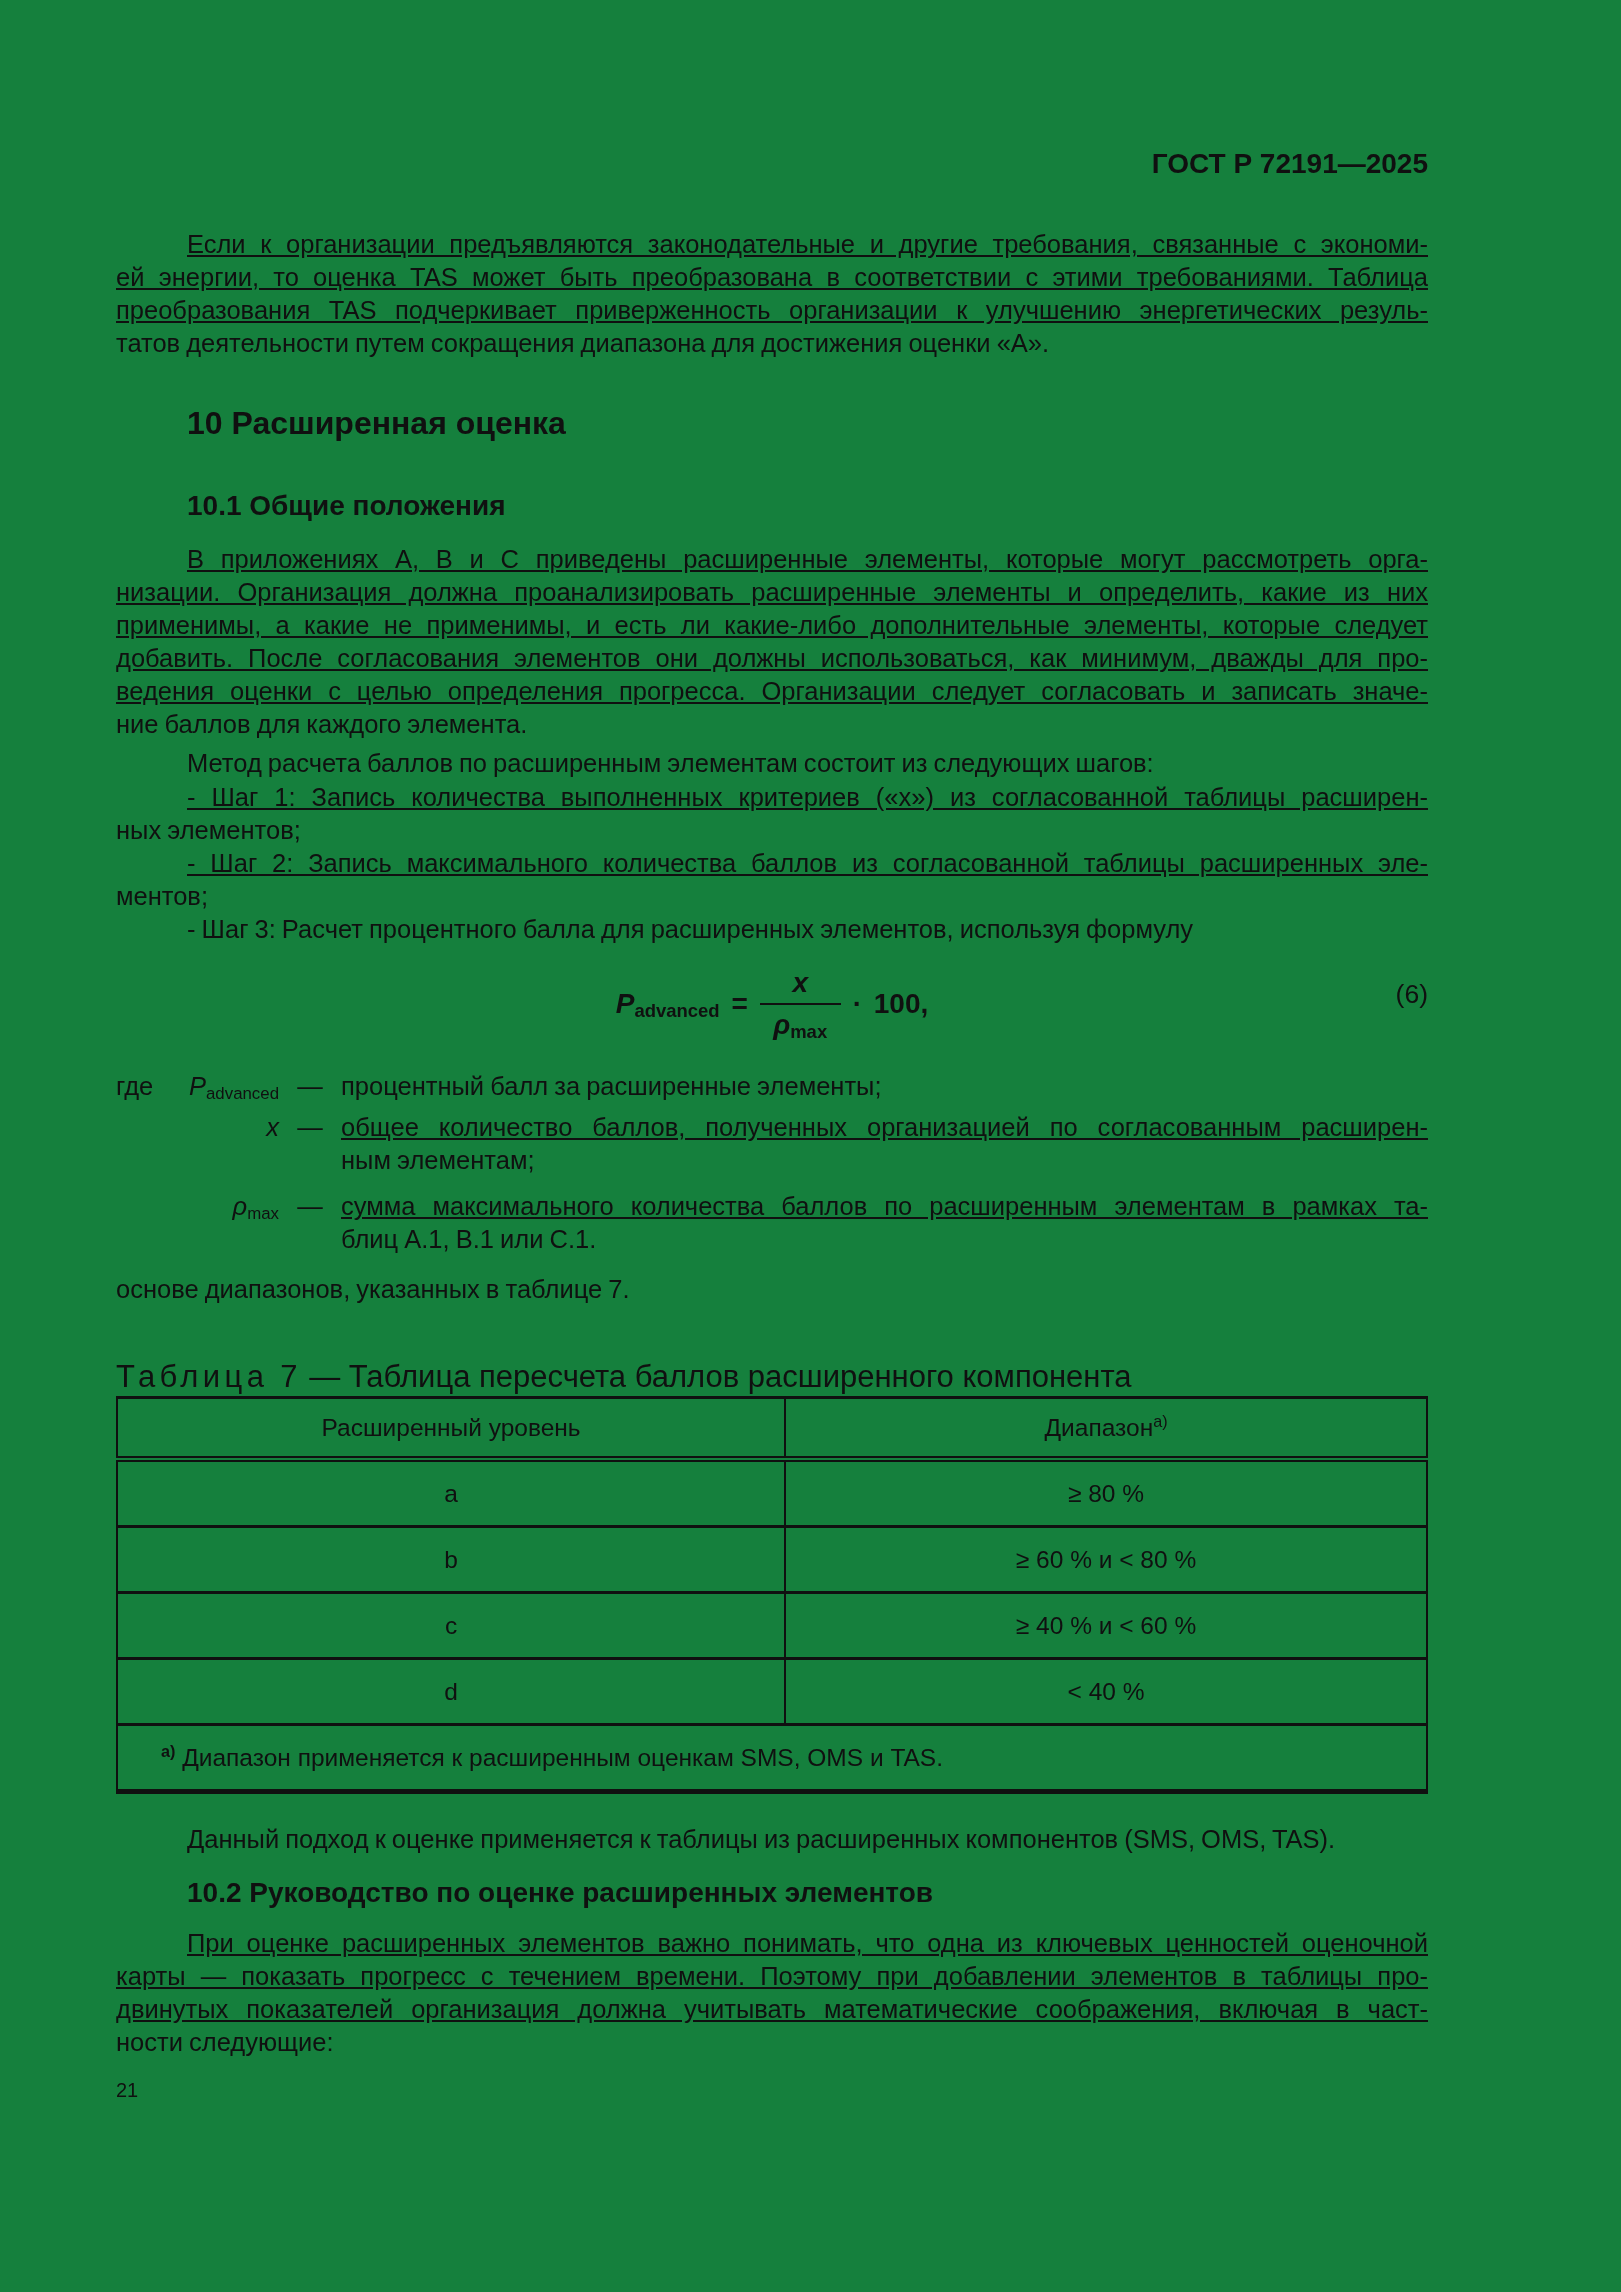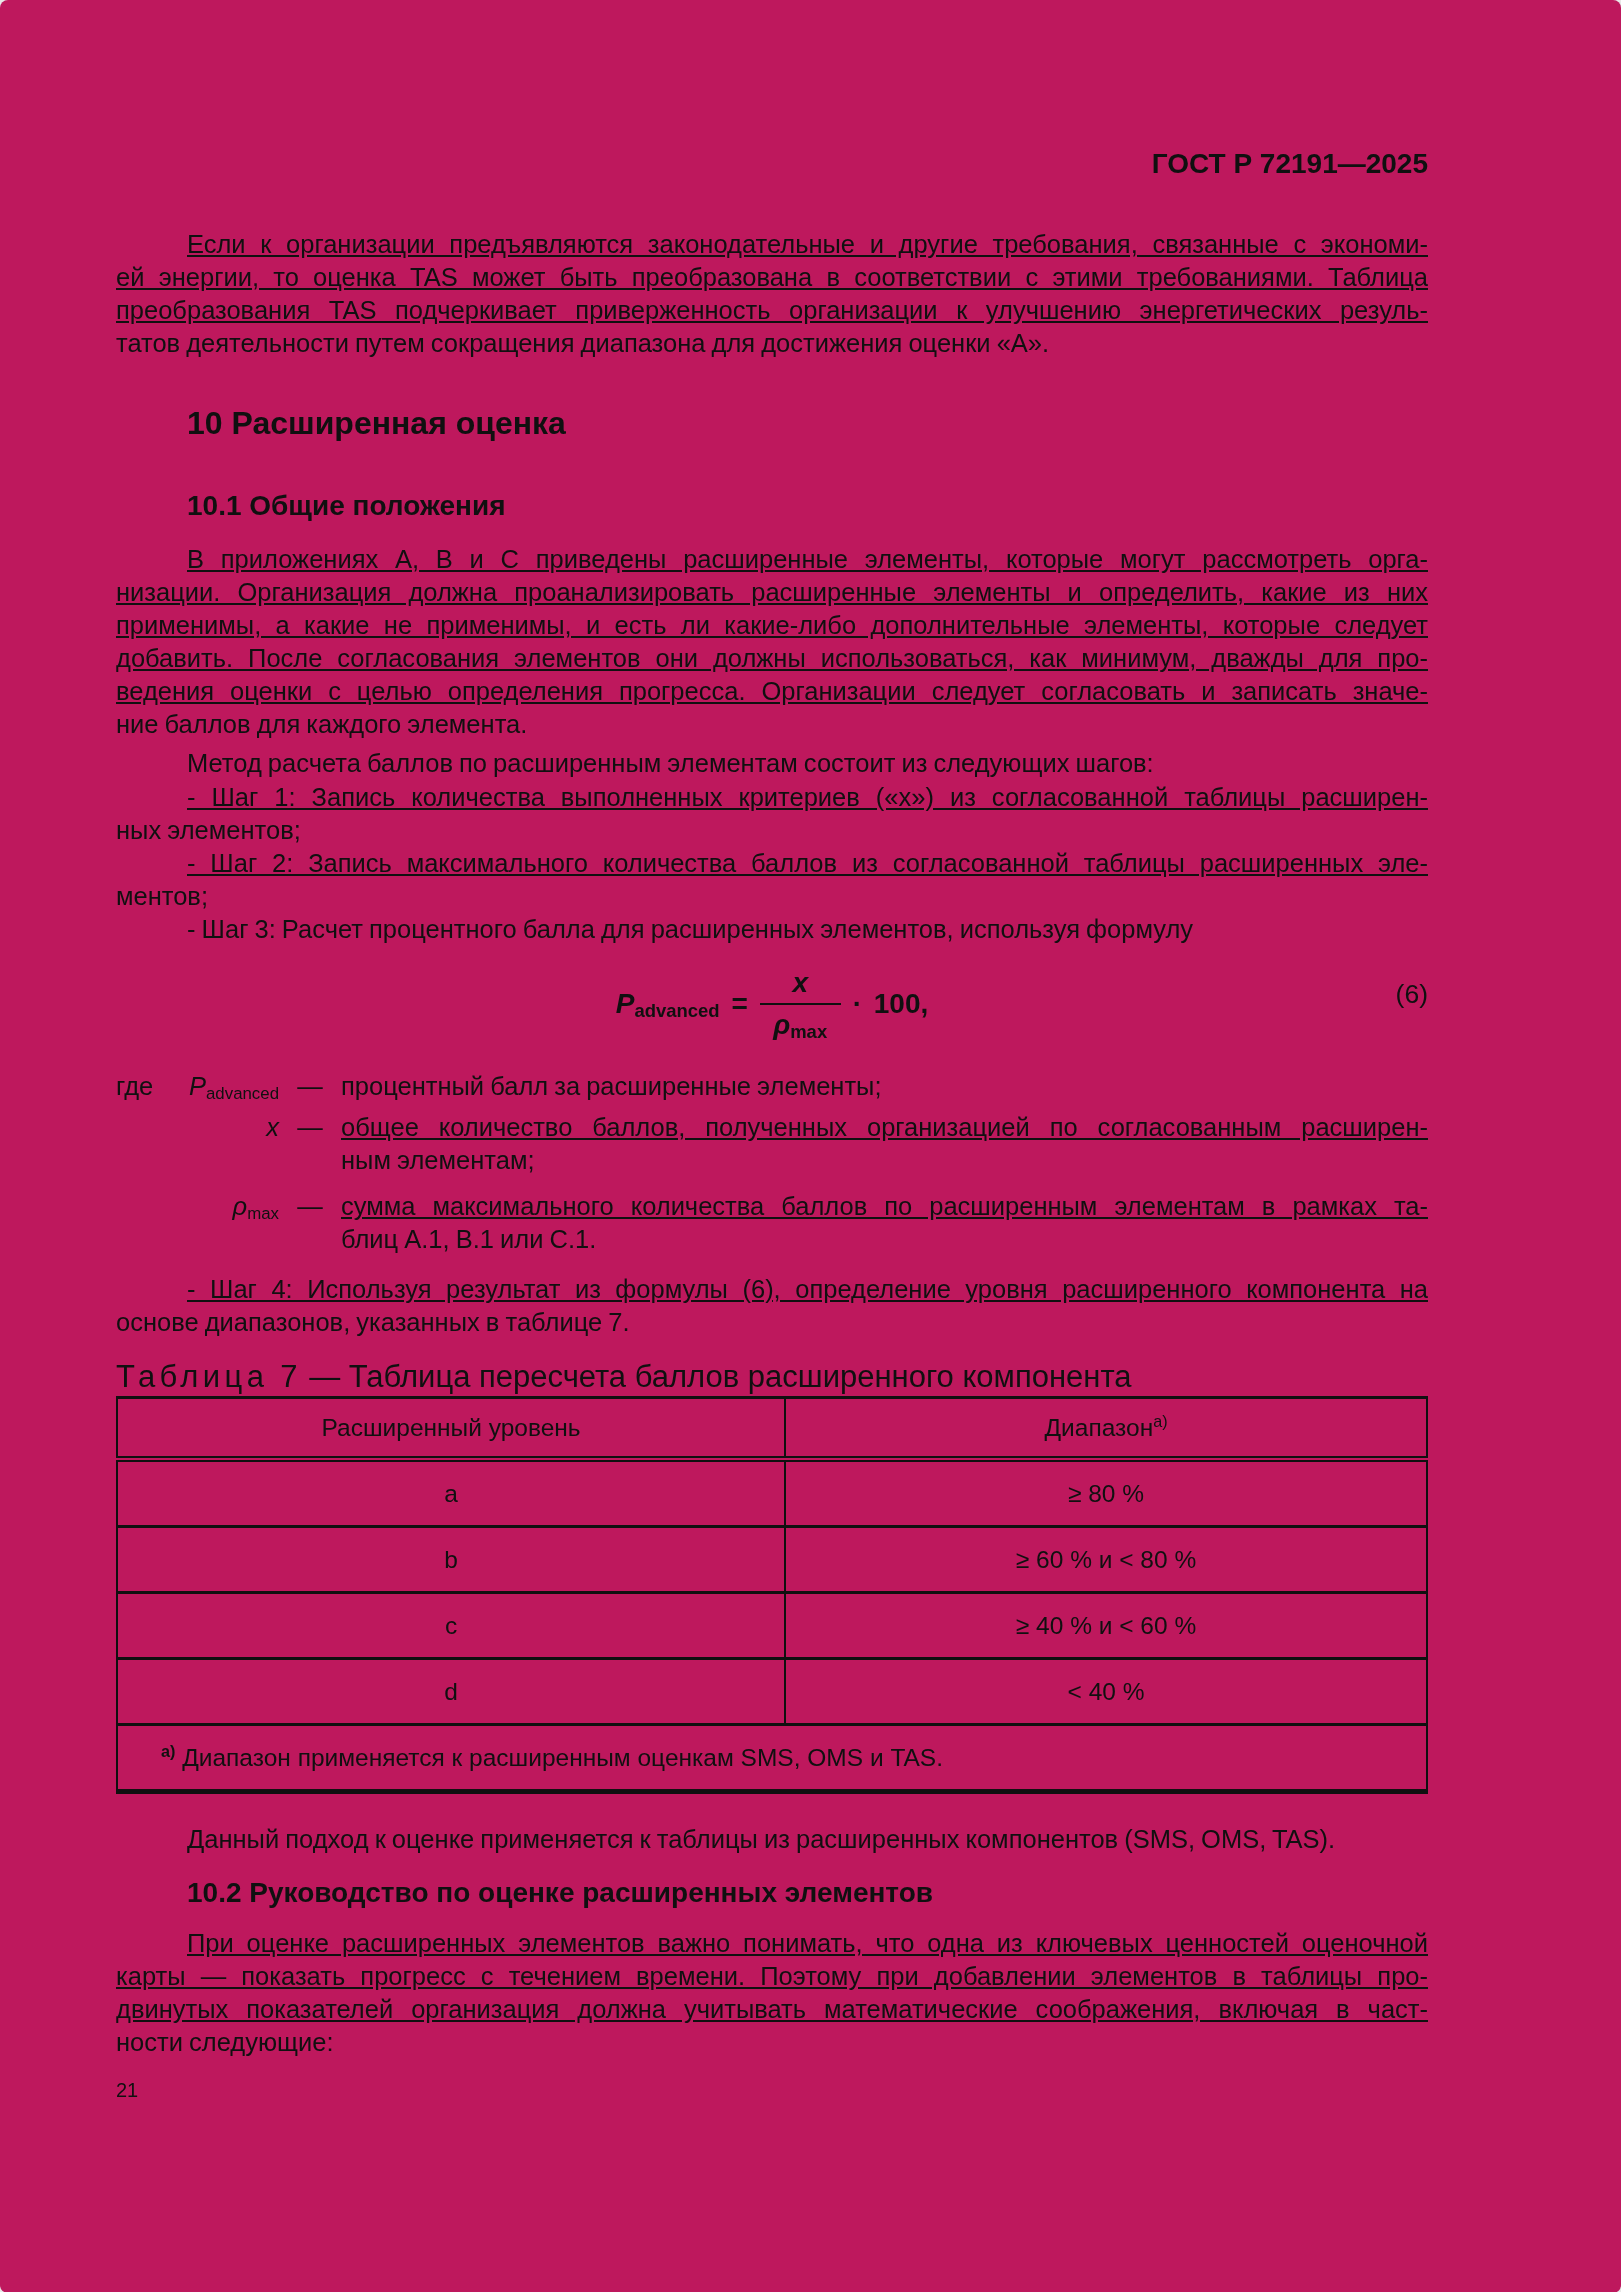--- a/index.html
+++ b/index.html
@@ -1,19 +1,19 @@
 <!DOCTYPE html>
 <html><head>
 <meta charset="utf-8">
 <style>
   html,body{margin:0;padding:0;background:#e8e8e8;}
   .page{
-    position:relative;width:1621px;height:2293px;background:#be185d;
+    position:relative;width:1621px;height:2293px;background:#15803d;
     color:#101010;font-family:"Liberation Sans",sans-serif;font-size:25.5px;
-    margin:0 auto;overflow:hidden;border-radius:8px;
+    margin:0 auto;overflow:hidden;
   }
   .blk{position:absolute;left:116px;width:1312px;}
   .ln{line-height:33px;word-spacing:-1px;white-space:normal;}
   .ln.j{text-align:justify;text-align-last:justify;text-decoration:underline;}
   .ind{text-indent:71px;}
   .doc-header{text-align:right;font-weight:bold;font-size:28px;line-height:33px;}
   .h1{font-size:32px;font-weight:bold;line-height:39px;}
   .h2{font-size:28px;font-weight:bold;line-height:35px;}
   .h2.indented,.h1.indented{padding-left:71px;}
   sub{font-size:0.66em;vertical-align:baseline;position:relative;bottom:-0.22em;line-height:0;}
@@ -134,21 +134,20 @@
       <div class="def-term"><i>ρ</i><sub>max</sub></div>
       <div class="def-dash">—</div>
       <div class="def-text">
         <div class="ln j">сумма максимального количества баллов по расширенным элементам в рамках та-</div>
         <div class="ln">блиц А.1, В.1 или С.1.</div>
       </div>
     </div>
   </div>
 
   <div class="blk" style="top:1273px">
-    <div class="ln j ind">- Шаг 4: Используя результат из формулы (6), определение уровня расширенного компонента на</div>
     <div class="ln">основе диапазонов, указанных в таблице 7.</div>
   </div>
 
   <div class="blk t7cap" style="top:1362px">
     <span class="cap-word">Таблица</span><span class="cap-num">7</span><span>—</span>
     <span>Таблица пересчета баллов расширенного компонента</span>
   </div>
 
   <table class="t7" style="top:1396px">
     <colgroup>

